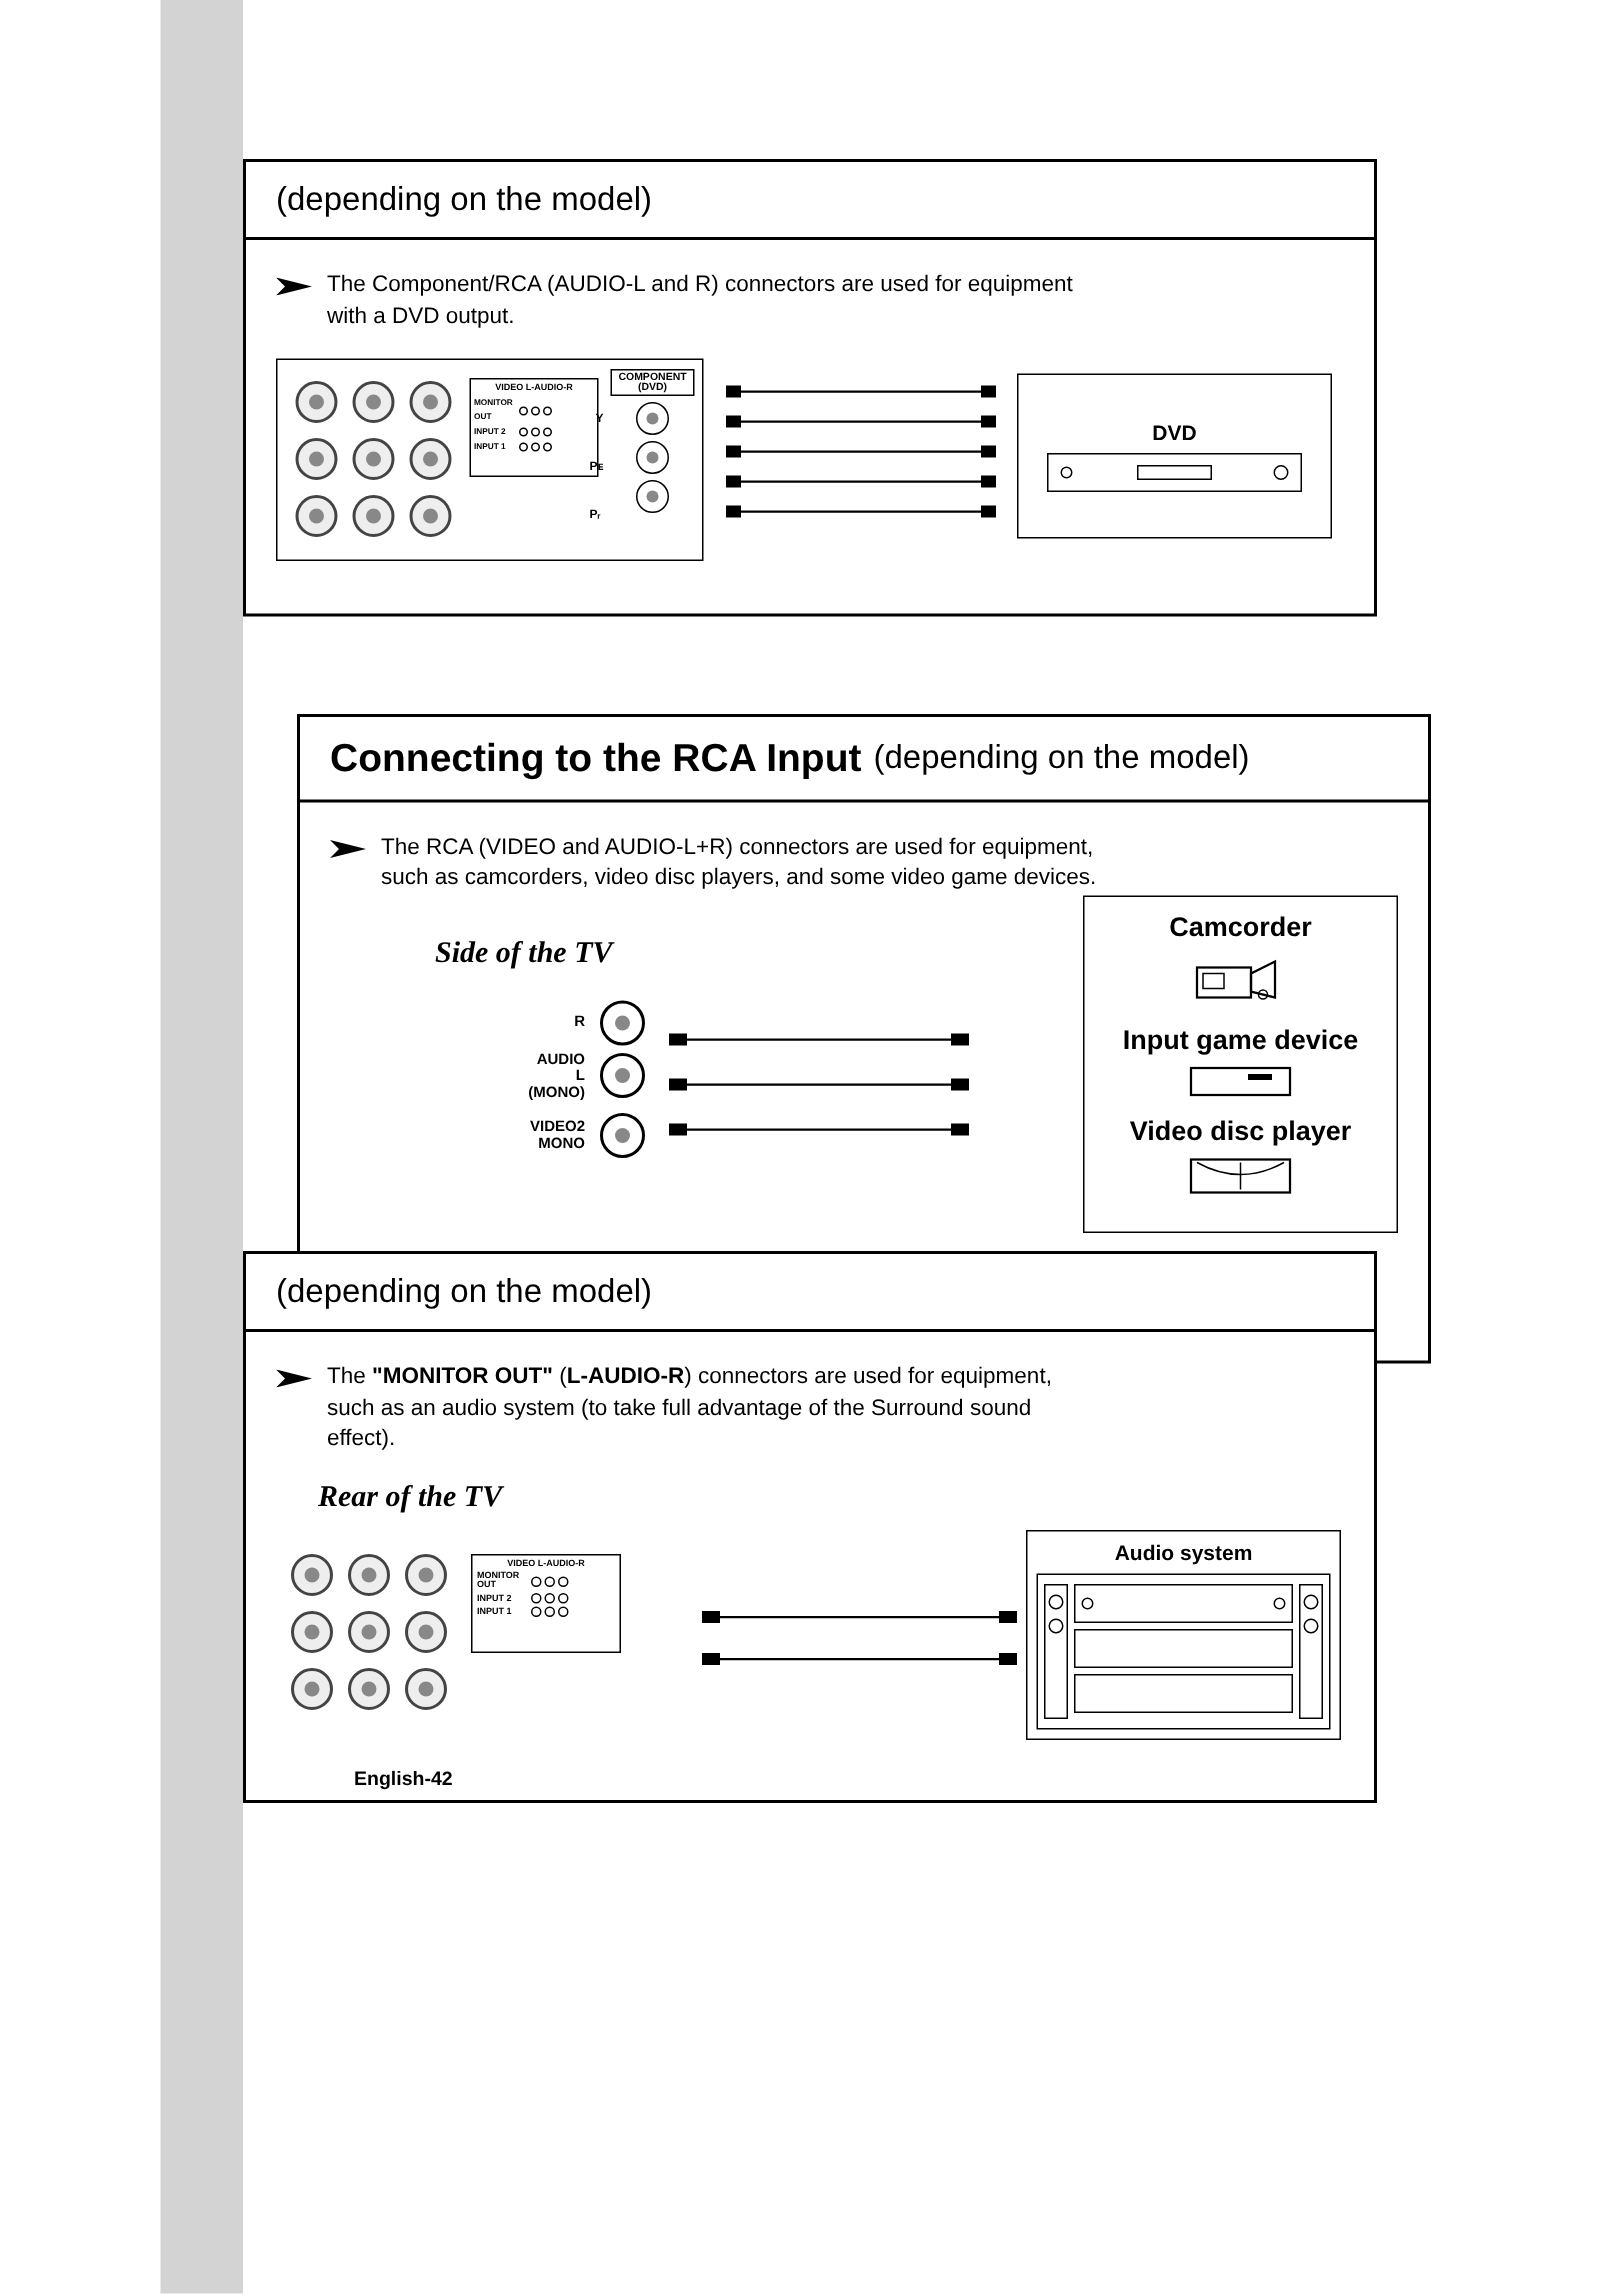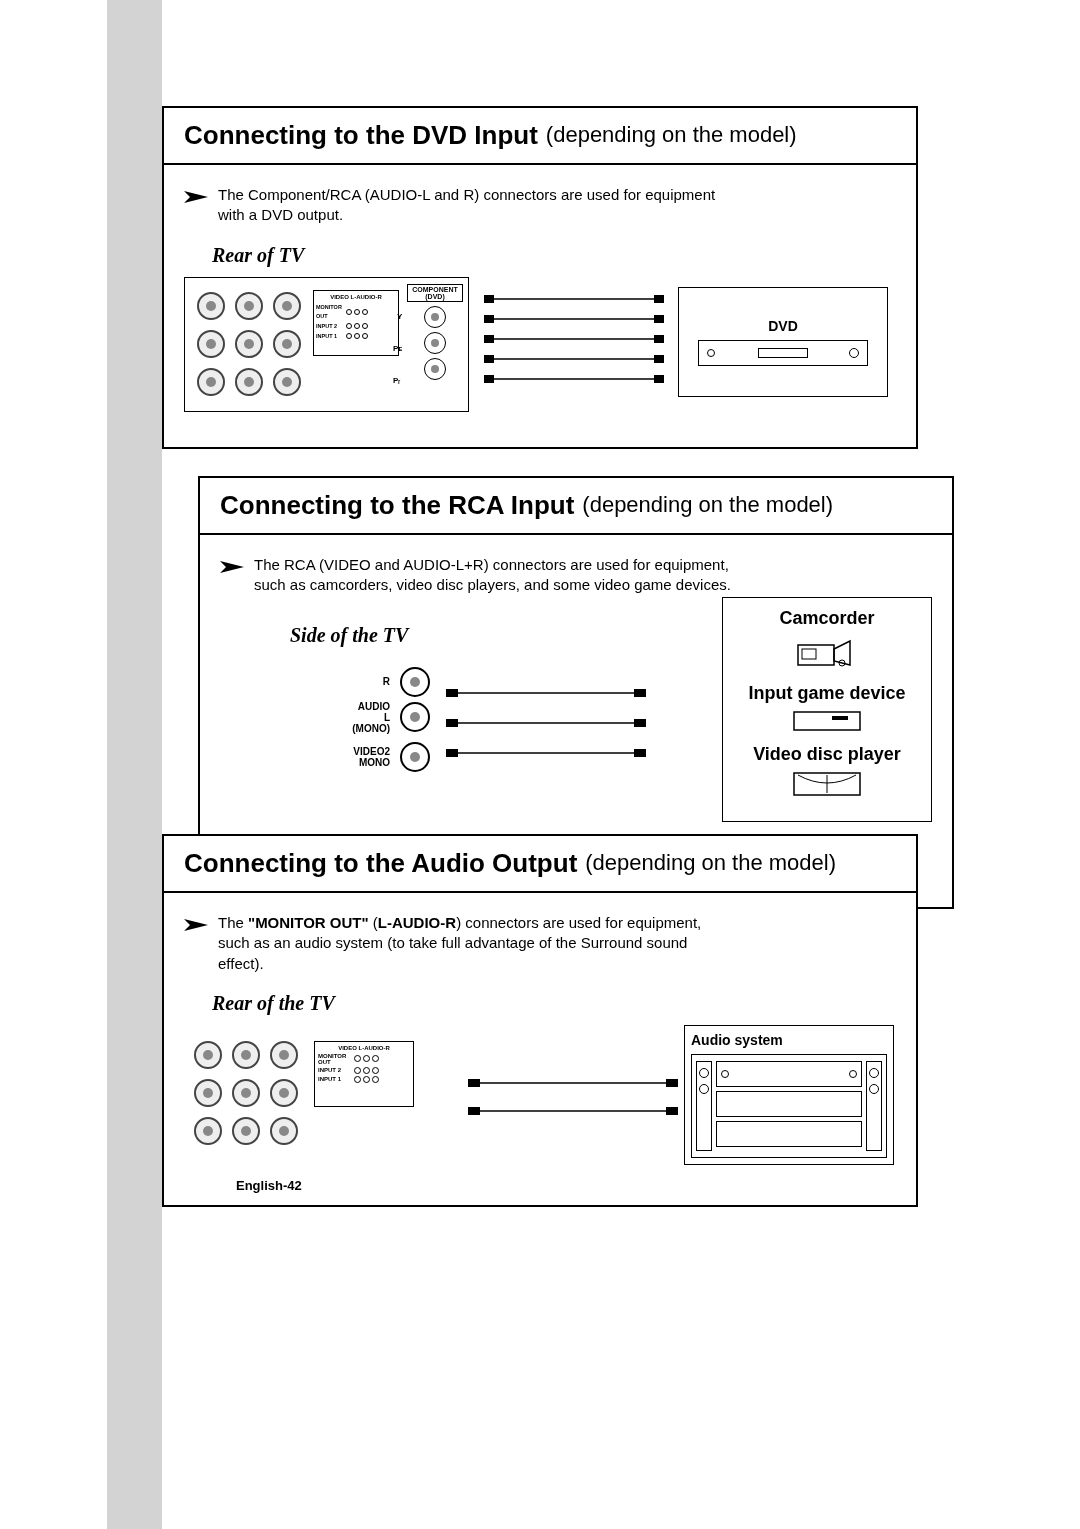--- a/index.html
+++ b/index.html
@@ -176,21 +176,21 @@
 
   .audio-cable{
     position:absolute; left:284px; top:42px; width:210px; height:60px;
   }
   .audio-cable svg{width:100%;height:100%;}
 
   .audio-sys-box{
     position:absolute; left:500px; top:0; width:210px; height:140px;
     border:1px solid #000; padding:6px;
   }
-  .audio-sys-box .atitle{font-size:14px;font-weight:bold;text-align:left;margin-bottom:6px;}
+  .audio-sys-box .atitle{font-size:14px;font-weight:bold;text-align:center;margin-bottom:6px;}
   .audio-sys-box .stereo{
     width:100%; height:104px; border:1px solid #000; position:relative;
     background:#fff;
   }
   .audio-sys-box .speaker{position:absolute;width:16px;height:90px;border:1px solid #000;top:6px;}
   .audio-sys-box .speaker .cone{width:10px;height:10px;border:1px solid #000;border-radius:50%;margin:6px auto 0;}
   .audio-sys-box .sp-l{left:4px}.audio-sys-box .sp-r{right:4px}
   .audio-sys-box .deck{position:absolute;left:24px;right:24px;border:1px solid #000;height:26px;}
   .audio-sys-box .d1{top:6px}.audio-sys-box .d2{top:36px}.audio-sys-box .d3{top:66px}
   .audio-sys-box .knob{width:8px;height:8px;border:1px solid #000;border-radius:50%;position:absolute;}
@@ -206,33 +206,31 @@
   .note-row .text-block b{font-weight:bold;}
 </style>
 </head>
 <body>
 
 <div class="page">
   <div class="left-gutter"></div>
 
   <div id="sec-dvd" class="section">
     <div class="section-title">
-      <span class="bold-part">Connecting to the DVD Input</span>
       <span class="light-part">(depending on the model)</span>
     </div>
     <div class="section-body">
       <div class="note-row">
         <span class="arrowhead">
           <svg viewBox="0 0 24 12">
               <polygon points="0,0 24,6 0,12 6,6" fill="#000"></polygon>
             </svg>
         </span>
         <span class="text-block">The Component/RCA (AUDIO-L and R) connectors are used for equipment with a DVD output.</span>
       </div>
-      <div class="diagram-caption">Rear of TV</div>
       <div class="diagram-area dvd-diagram">
         <div class="tv-rear-box">
           <div class="rca-circle rc1"></div>
           <div class="rca-circle rc2"></div>
           <div class="rca-circle rc3"></div>
           <div class="rca-circle rc4"></div>
           <div class="rca-circle rc5"></div>
           <div class="rca-circle rc6"></div>
           <div class="rca-circle rc7"></div>
           <div class="rca-circle rc8"></div>
@@ -385,21 +383,20 @@
                 <line x1="35" y1="4" x2="35" y2="22" stroke="#000"></line>
               </svg>
           </div>
         </div>
       </div>
     </div>
   </div>
 
   <div id="sec-audio" class="section">
     <div class="section-title">
-      <span class="bold-part">Connecting to the Audio Output</span>
       <span class="light-part">(depending on the model)</span>
     </div>
     <div class="section-body">
       <div class="note-row">
         <span class="arrowhead">
           <svg viewBox="0 0 24 12">
               <polygon points="0,0 24,6 0,12 6,6" fill="#000"></polygon>
             </svg>
         </span>
         <span class="text-block">

